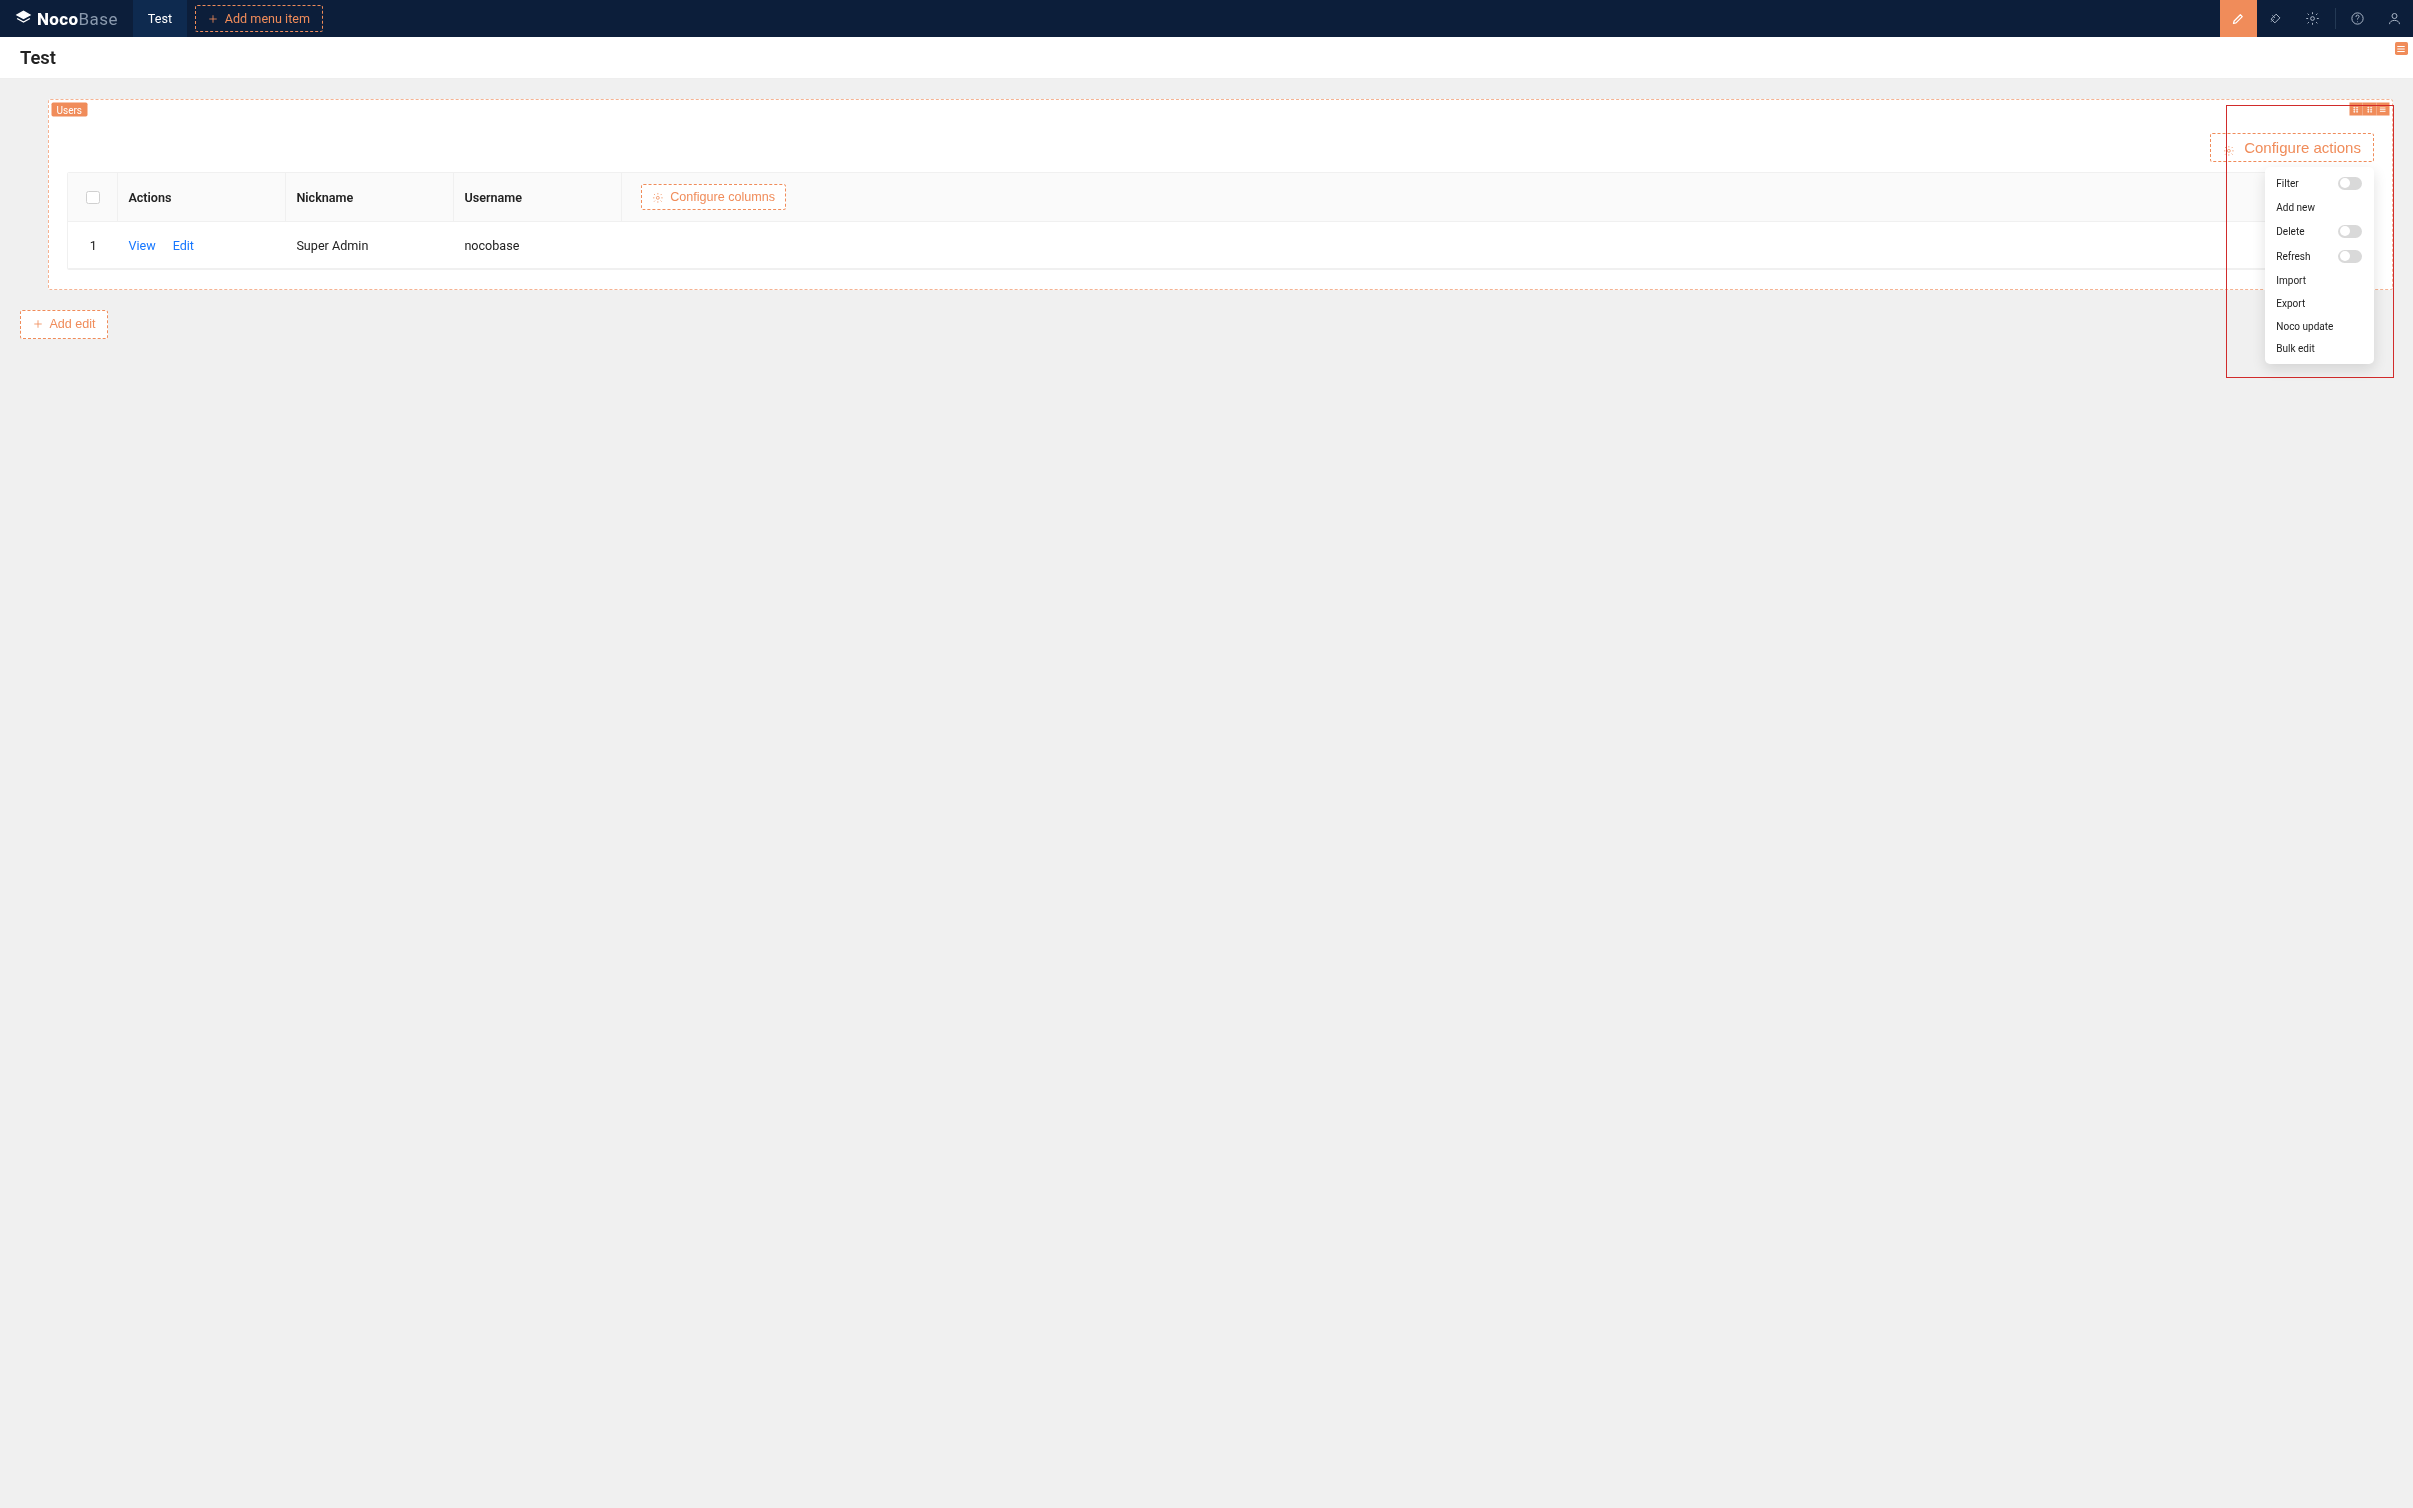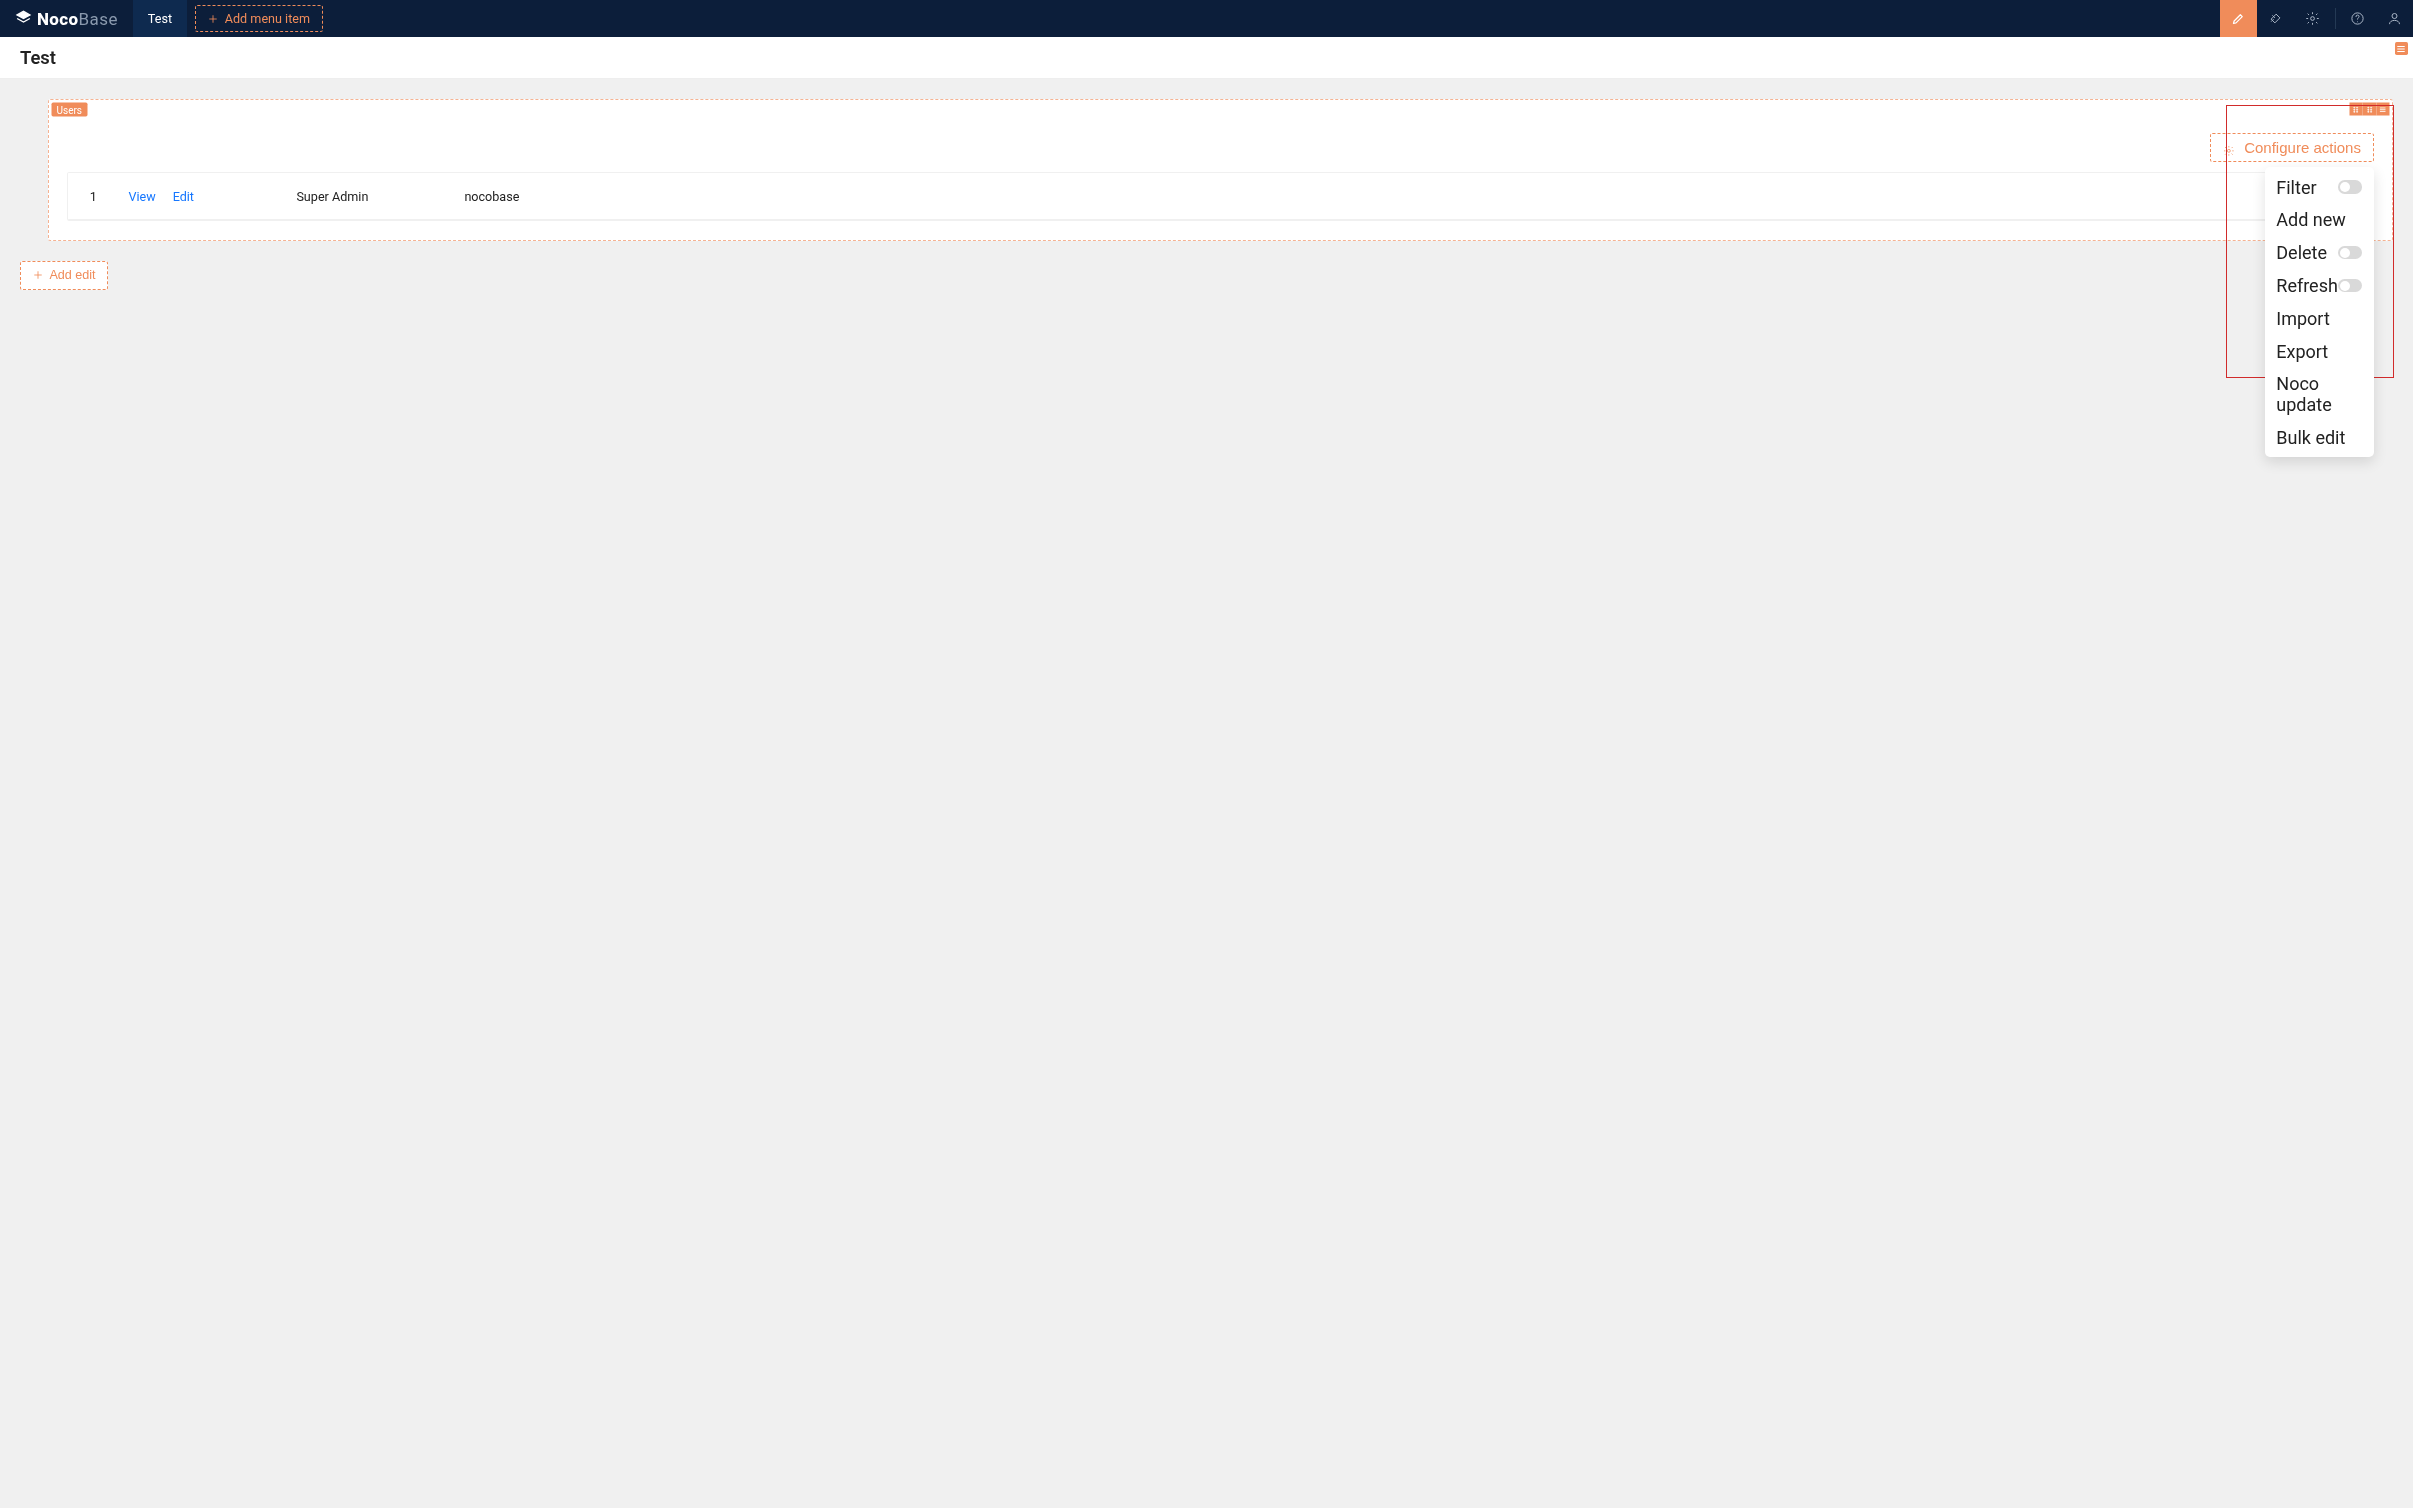--- a/index.html
+++ b/index.html
@@ -53,21 +53,21 @@
   .row-actions { display: flex; gap: 17px; }
   .link { color: #1677ff; cursor: pointer; }
   .chk { width: 13.4px; height: 13.4px; border: 0.8px solid #d0d0d0; border-radius: 2.5px; margin: 0 auto; background:#fff; }
 
   
   .add-block-btn { display: inline-flex; align-items: center; gap: 6.7px; border: 0.8px dashed #f08c5a; color: #f08c5a; background:#fff; padding: 6.7px 11.7px; border-radius: 2.5px; font-size: 12.6px; cursor: pointer; }
   .add-block-btn svg { width:10px; height:10px; }
 
   
   .dropdown { position: absolute; top: 34px; right: 0; width: 109px; background: #fff; border-radius: 5px; box-shadow: 0 5px 13.4px rgba(0,0,0,0.12); padding: 3.4px 0; z-index: 50; }
-  .dd-item { display: flex; align-items: center; justify-content: space-between; padding: 5.9px 11.7px; font-size: 18px; cursor: pointer; }
+  .dd-item { display: flex; align-items: center; justify-content: space-between; padding: 5.9px 11.7px; font-size: 10px; cursor: pointer; }
   .toggle { width: 23.5px; height: 13.4px; border-radius: 6.7px; background: #d9d9d9; position: relative; flex-shrink: 0; }
   .toggle::after { content:''; position:absolute; top:1.7px; left:1.7px; width:10px; height:10px; border-radius:50%; background:#fff; }
 
   
   .highlight { position: absolute; border: 1.3px solid #d12b2b; pointer-events: none; z-index: 40; }
 </style>
 </head>
 <body>
 
 <div class="topbar">
@@ -197,20 +197,37 @@
           <div class="dd-item">
             <span>Noco update</span>
           </div>
           <div class="dd-item">
             <span>Bulk edit</span>
           </div>
         </div>
       </div>
 
       <div class="table-wrapper">
+        <div class="thead">
+          <div class="th">
+            <div class="chk"></div>
+          </div>
+          <div class="th">Actions</div>
+          <div class="th">Nickname</div>
+          <div class="th">Username</div>
+          <div class="th conf">
+            <button class="conf-cols-btn">
+              <svg class="gear" viewBox="0 0 24 24">
+                  <circle cx="12" cy="12" r="3" fill="none" stroke="#f08c5a" stroke-width="1.6"></circle>
+                  <path d="M12 2v3M12 19v3M4.2 4.2l2.1 2.1M17.7 17.7l2.1 2.1M2 12h3M19 12h3M4.2 19.8l2.1-2.1M17.7 6.3l2.1-2.1" stroke="#f08c5a" stroke-width="1.6"></path>
+                </svg>
+              <span>Configure columns</span>
+            </button>
+          </div>
+        </div>
         <div class="trow">
           <div class="td idx">1</div>
           <div class="td">
             <span class="row-actions">
               <span class="link">View</span>
               <span class="link">Edit</span>
             </span>
           </div>
           <div class="td">Super Admin</div>
           <div class="td">nocobase</div>

